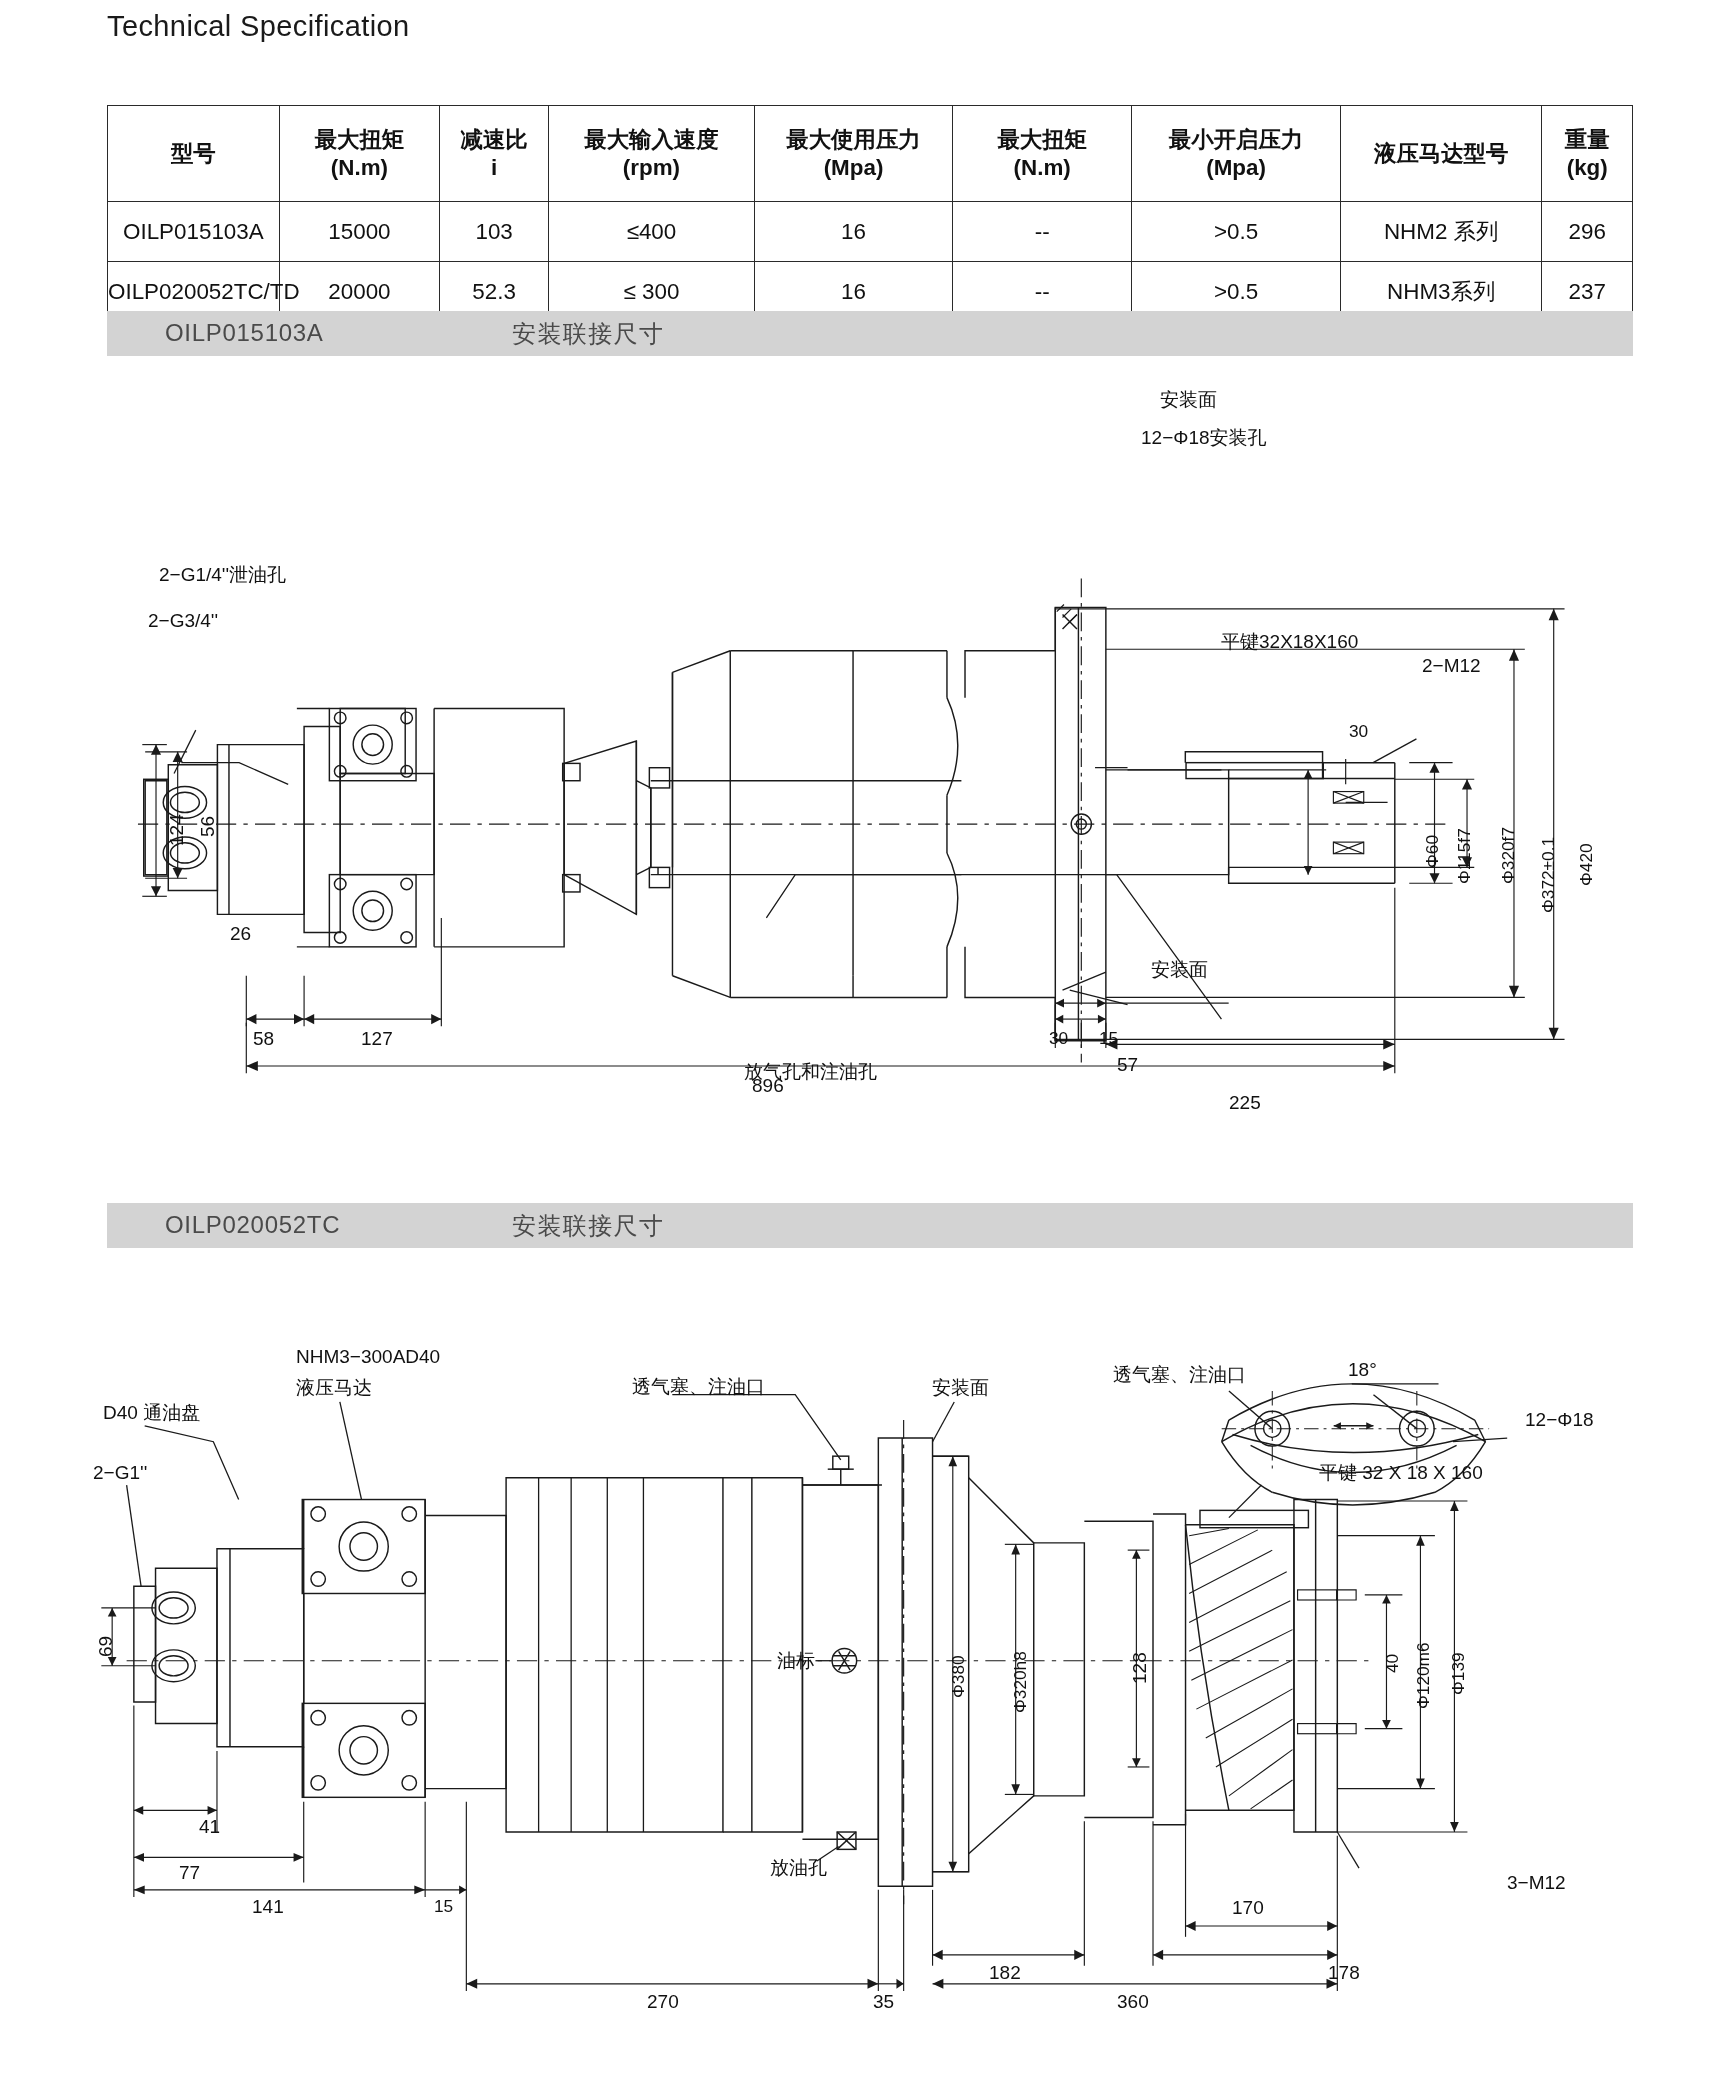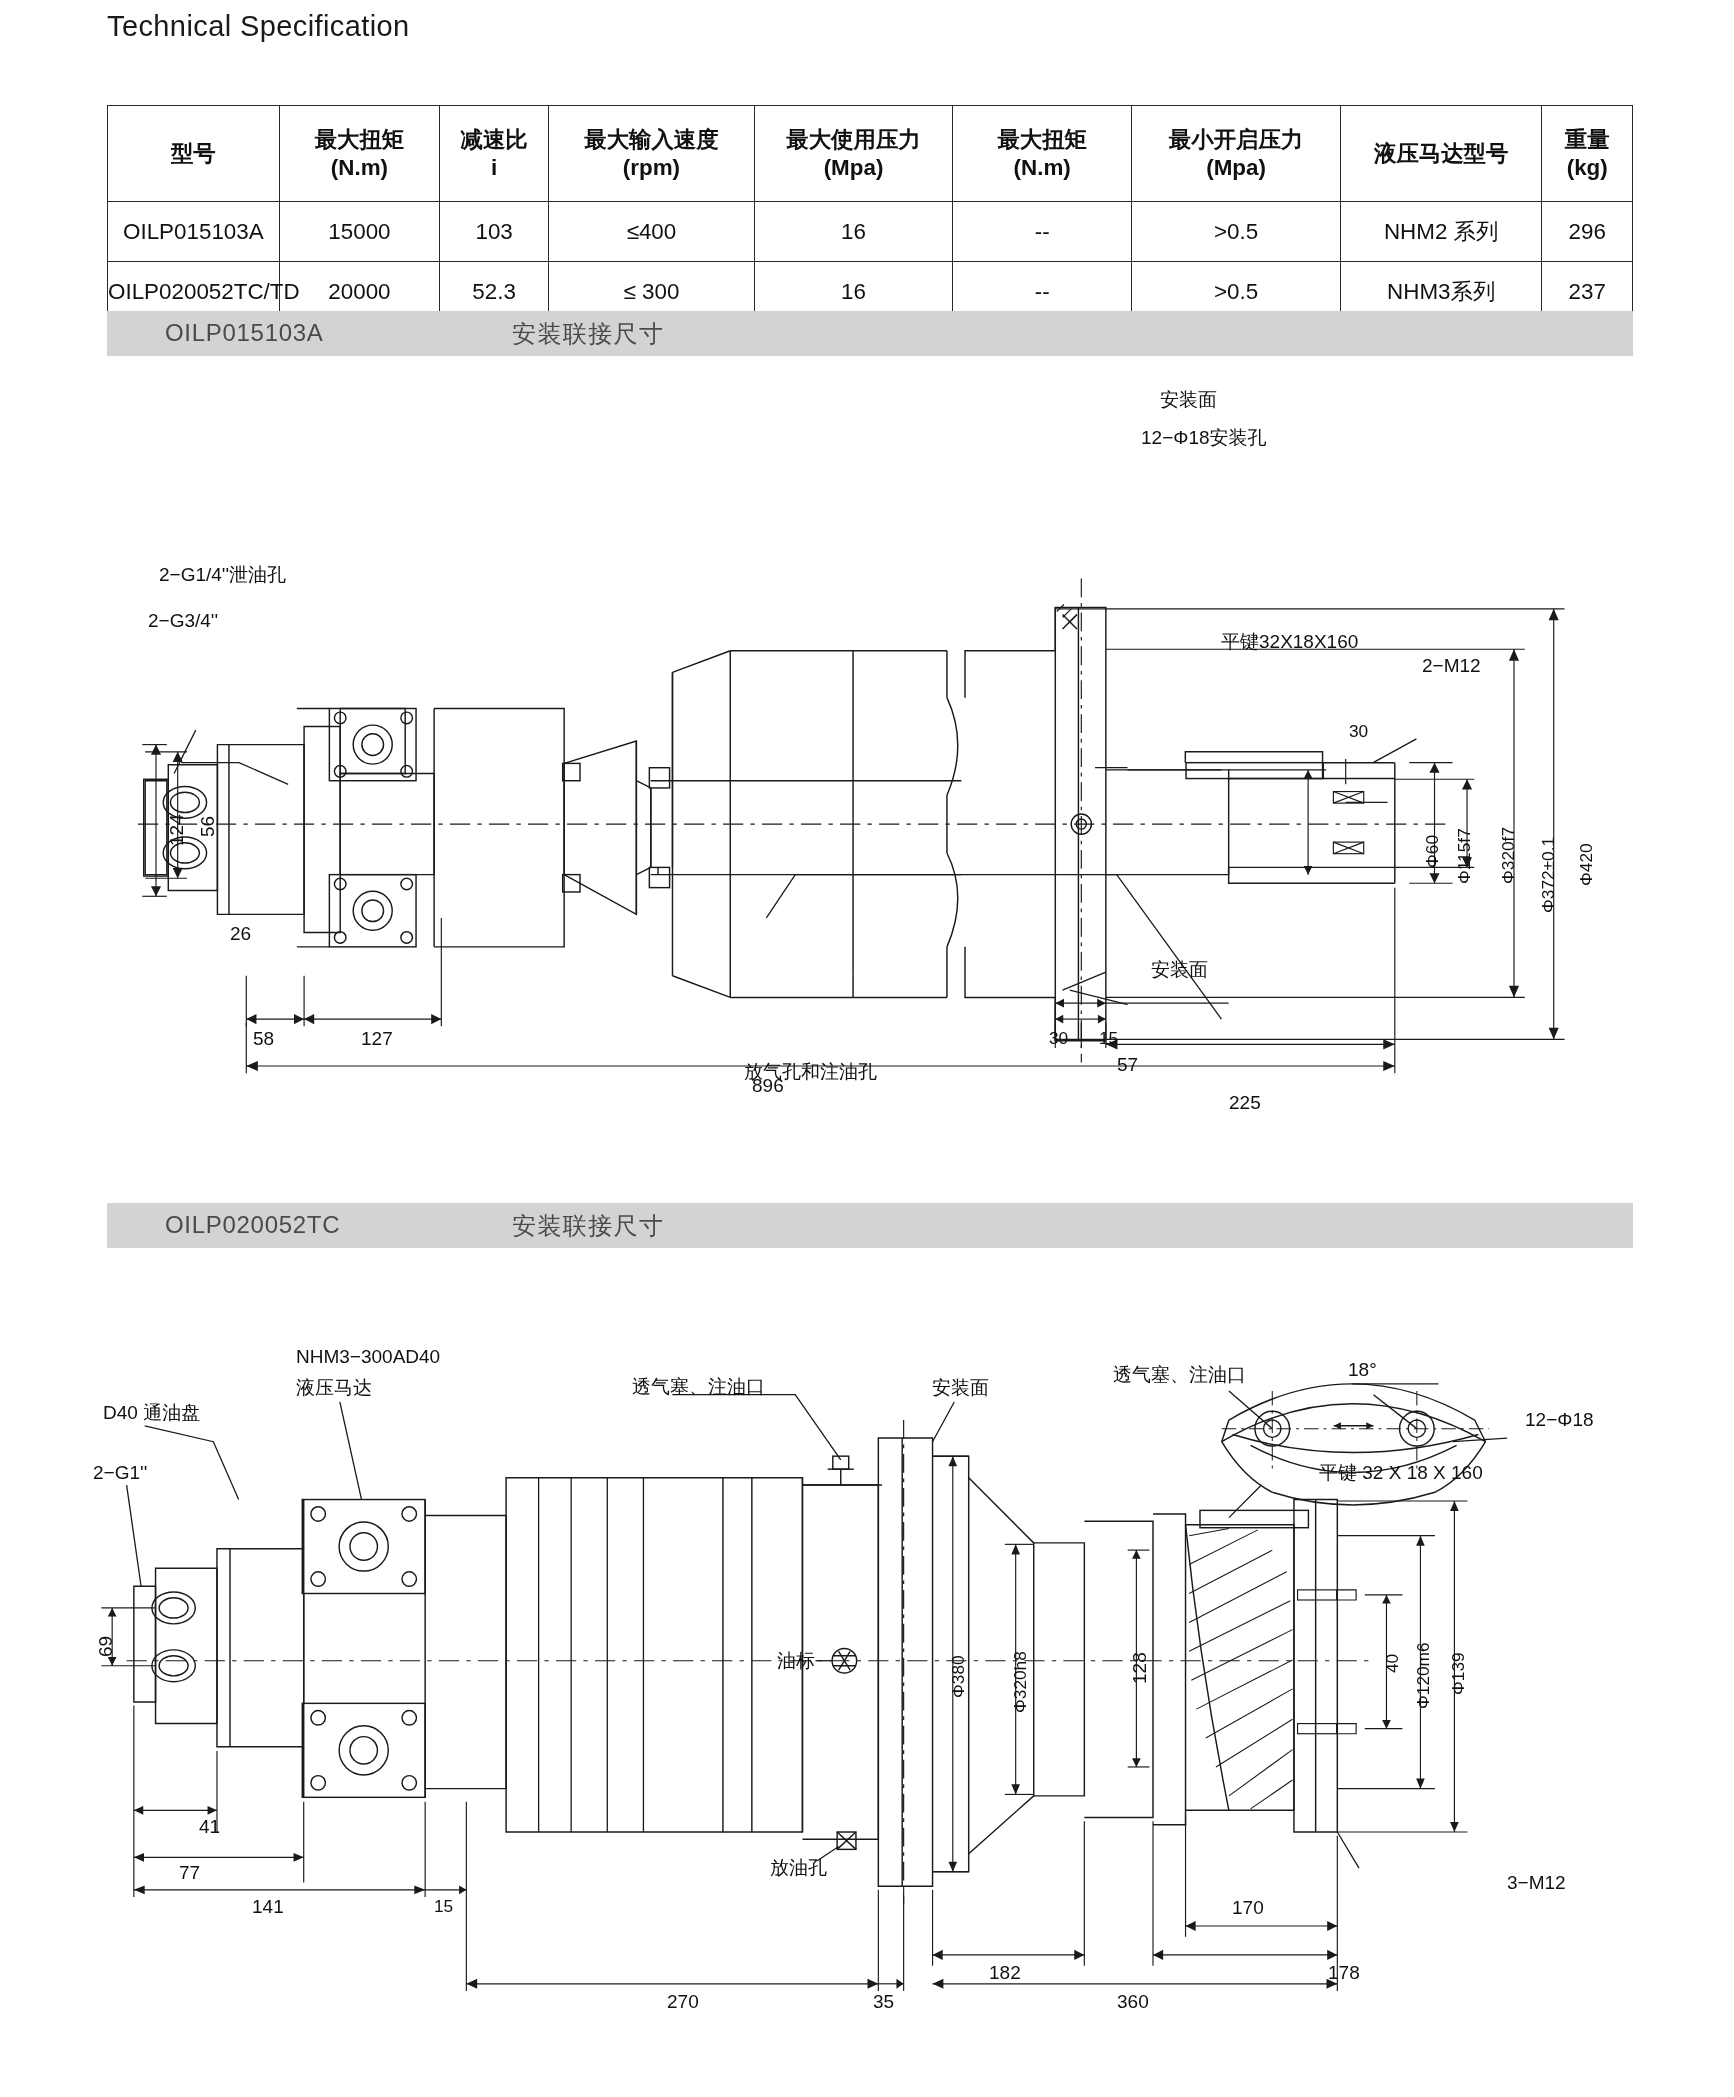--- a/index.html
+++ b/index.html
@@ -677,21 +677,21 @@
     <div class="lbl" style="left:1319px; top:199px;">平键 32 X 18 X 160</div>
     <div class="lbl" style="left:1507px; top:611px;">3−M12</div>
     <div class="lbl" style="left:777px; top:387px;">油标</div>
     <div class="lbl" style="left:770px; top:594px;">放油孔</div>
 
     <div class="lbl rot90" style="left:95px; top:396px;">69</div>
     <div class="lbl" style="left:199px; top:555px;">41</div>
     <div class="lbl" style="left:179px; top:601px;">77</div>
     <div class="lbl" style="left:252px; top:635px;">141</div>
     <div class="lbl sm" style="left:434px; top:635px;">15</div>
-    <div class="lbl" style="left:647px; top:730px;margin-left:20px;">270</div>
+    <div class="lbl" style="left:647px; top:730px;">270</div>
     <div class="lbl" style="left:873px; top:730px;">35</div>
     <div class="lbl" style="left:989px; top:701px;">182</div>
     <div class="lbl" style="left:1117px; top:730px;">360</div>
     <div class="lbl" style="left:1232px; top:636px;">170</div>
     <div class="lbl" style="left:1328px; top:701px;">178</div>
     <div class="lbl rot90" style="left:1129px; top:423px;">128</div>
     <div class="lbl rot90 sm" style="left:1382px; top:412px;">40</div>
     <div class="lbl rot90 sm" style="left:1413px; top:448px;">Φ120m6</div>
     <div class="lbl rot90 sm" style="left:1448px; top:434px;">Φ139</div>
     <div class="lbl rot90 sm" style="left:1010px; top:452px;">Φ320h8</div>

